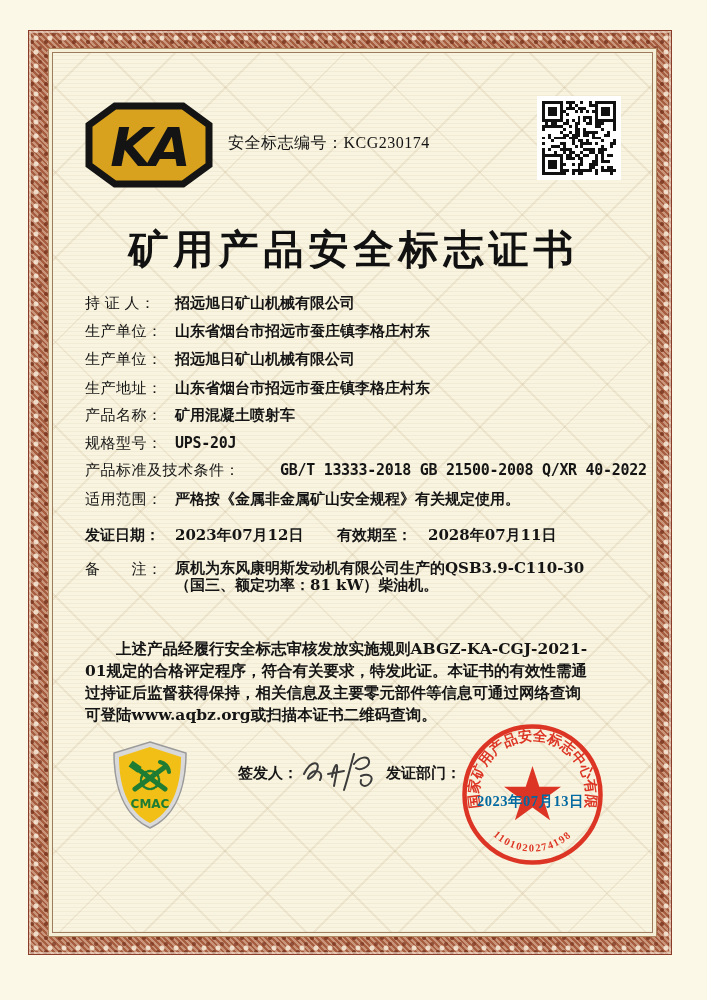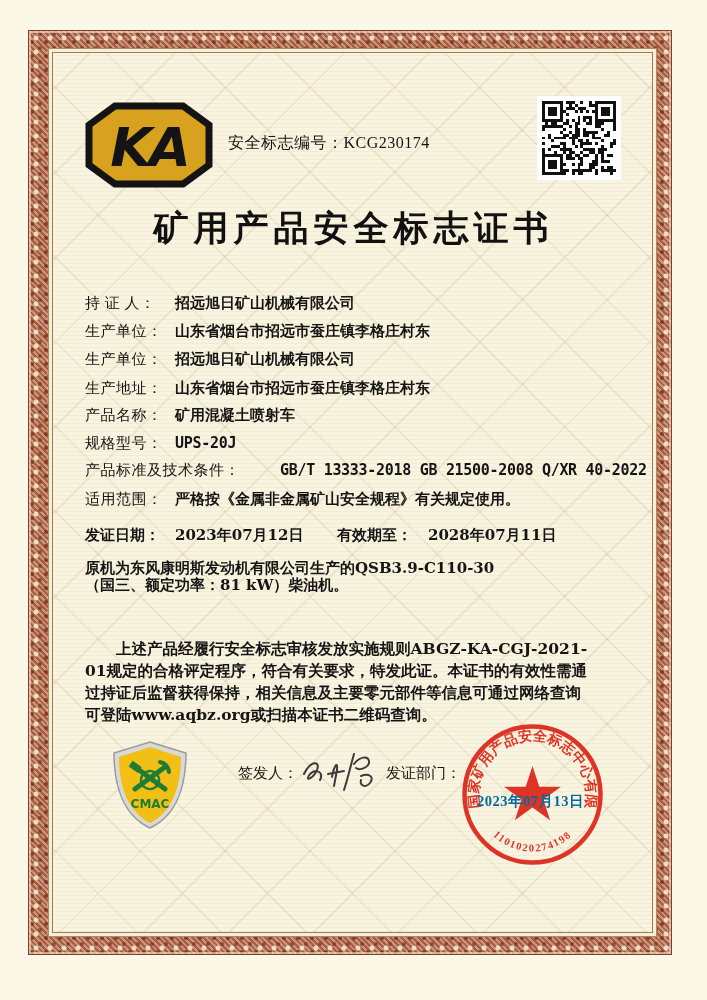--- a/index.html
+++ b/index.html
@@ -32,22 +32,22 @@
       repeating-linear-gradient(-45deg, rgba(0,0,0,0) 0 58px, rgba(185,160,120,.16) 58px 60px);
     border:1px solid #9c7c5c;
     box-shadow: 0 0 0 3px #f6efd8, 0 0 0 4px #b08a62;
   }
   .abs{position:absolute;}
   .ka-logo{left:85px;top:102px;width:128px;height:86px;}
   .cert-no{left:228px;top:133px;font-size:16px;letter-spacing:.5px;white-space:nowrap;}
   .qr{left:537px;top:96px;width:84px;height:84px;background:#fff;box-sizing:border-box;padding:5px;}
   .qr svg{width:74px;height:74px;display:block;fill:#111;}
   .title{
-    left:0;right:0;top:205px;margin:0;text-align:center;
-    font-size:35px;font-weight:bold;letter-spacing:5px;color:#111;
+    left:0;right:0;top:205px;margin:17px;text-align:center;
+    font-size:40px;font-weight:bold;letter-spacing:5px;color:#111;
     font-family:"Liberation Serif", serif;
   }
   .row{position:absolute;left:85px;right:70px;height:20px;font-size:15px;line-height:19px;display:flex;white-space:nowrap;}
   .row .lbl{flex:none;width:90px;letter-spacing:.5px;}
   .row.wide .lbl{width:195px;}
   .kai{font-family:"DejaVu Serif", serif;font-weight:600;}
   .mono{font-family:"DejaVu Sans Mono", monospace;font-weight:bold;letter-spacing:-.3px;}
   .r1{top:294px}.r2{top:322px}.r3{top:350px}.r4{top:379px}
   .r5{top:406px}.r6{top:434px}.r7{top:461px}.r8{top:490px}
   .row-dates{top:526px;}
@@ -57,21 +57,21 @@
   .row-dates .dl2{left:252px;}
   .row-dates .dv2{left:343px;}
   .row-remark{top:560px;height:auto;}
   .row-remark .val{white-space:normal;width:425px;line-height:17px;}
   .statement{
     position:absolute;left:85px;top:638px;width:510px;margin:0;
     font-size:15.5px;line-height:22px;text-indent:2em;
     font-family:"DejaVu Serif", serif;font-weight:600;
   }
   .cmac{left:108px;top:740px;width:84px;height:90px;}
-  .footer-label{font-size:15px;font-weight:normal;white-space:nowrap;}
+  .footer-label{font-size:15px;font-weight:bold;white-space:nowrap;}
   .signer-label{left:238px;top:764px;}
   .signature{left:298px;top:744px;width:85px;height:52px;}
   .dept-label{left:386px;top:764px;}
   .seal{left:460px;top:722px;width:145px;height:145px;opacity:.94;}
   .seal text{fill:#dc2a1a;font-family:"Liberation Serif", serif;font-weight:bold;}
   .seal-date{left:477px;top:792px;font-size:14.5px;font-weight:bold;color:#0369a1;letter-spacing:.5px;white-space:nowrap;}
 </style>
 </head>
 <body>
 
@@ -429,20 +429,21 @@
   </div>
 
   <div class="row row-dates">
     <span class="dl1">发证日期：</span>
     <span class="dv1 kai">2023年07月12日</span>
     <span class="dl2">有效期至：</span>
     <span class="dv2 kai">2028年07月11日</span>
   </div>
 
   <div class="row row-remark">
+    <span class="lbl">备　　注：</span>
     <span class="val kai">原机为东风康明斯发动机有限公司生产的QSB3.9-C110-30（国三、额定功率：81 kW）柴油机。</span>
   </div>
 
   <p class="statement">上述产品经履行安全标志审核发放实施规则ABGZ-KA-CGJ-2021-01规定的合格评定程序，符合有关要求，特发此证。本证书的有效性需通过持证后监督获得保持，相关信息及主要零元部件等信息可通过网络查询可登陆www.aqbz.org或扫描本证书二维码查询。</p>
 
   <svg class="abs cmac" viewBox="0 0 84 90">
     <path d="M42,2 L78,13 C78,47 68,76 42,88 C16,76 6,47 6,13 Z" fill="#d9d9d9" stroke="#9a9a9a" stroke-width="1.5"></path>
     <path d="M42,7 L73,17 C73,47 64,72 42,83 C20,72 11,47 11,17 Z" fill="#f2bf16"></path>
     <g stroke="#1e7c33" stroke-linecap="round" fill="none">
       <line x1="27" y1="27" x2="57" y2="49" stroke-width="5"></line>

